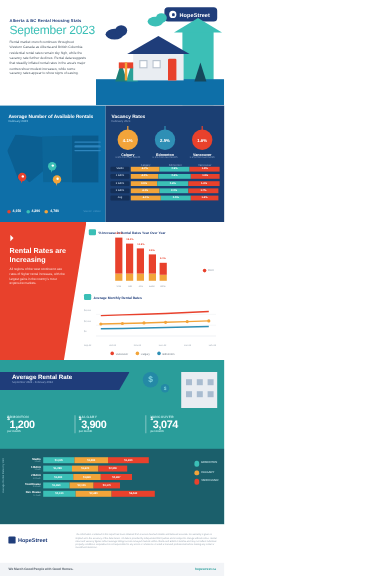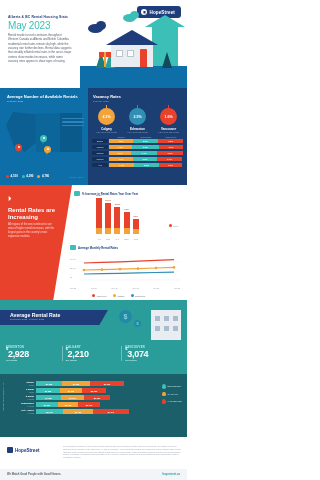--- a/index.html
+++ b/index.html
@@ -178,21 +178,21 @@
 <div class="page">
 
   <div class="header">
     <div class="logo-pill">
       <span class="logo-mark">
           <i></i>
         </span>
       <span>HopeStreet</span>
     </div>
     <div class="kicker">Alberta &amp; BC Rental Housing Stats</div>
-    <div class="h1">May 2023</div>
+    <div class="h1">September 2023</div>
     <div class="lede">Rental market crunch continues throughout Western Canada as Alberta and British Columbia residential rental rates remain sky high, while the vacancy rate further declines. Rental data suggests that steadily inflated rental rates in the area's major centres show modest increases, while some vacancy rates appear to show signs of easing.</div>
     <div class="scene">
       <div class="sky-arrow"></div>
       <div class="cloud c1"></div>
       <div class="cloud c2"></div>
       <div class="ground"></div>
       <div class="tree t3"></div>
       <div class="tree t1"></div>
       <div class="tree t2"></div>
       <div class="house-body"></div>
@@ -421,26 +421,26 @@
         <span class="bw" style="left:22px;top:6px"></span>
         <span class="bw" style="left:4px;top:16px"></span>
         <span class="bw" style="left:13px;top:16px"></span>
         <span class="bw" style="left:22px;top:16px"></span>
       </div>
     </div>
 
     <div class="prices">
       <div class="pcard">
         <div class="pcity">EDMONTON</div>
-        <div class="pval"><sup>$</sup><em style="font-style:normal">2,928</em></div>
+        <div class="pval"><sup>$</sup><em style="font-style:normal">1,200</em></div>
         <div class="pper">per month</div>
       </div>
       <div class="pcard">
         <div class="pcity">CALGARY</div>
-        <div class="pval"><sup>$</sup><em style="font-style:normal">2,210</em></div>
+        <div class="pval"><sup>$</sup><em style="font-style:normal">3,900</em></div>
         <div class="pper">per month</div>
       </div>
       <div class="pcard">
         <div class="pcity">VANCOUVER</div>
         <div class="pval"><sup>$</sup><em style="font-style:normal">3,074</em></div>
         <div class="pper">per month</div>
       </div>
     </div>
 
     <div class="hbars">

